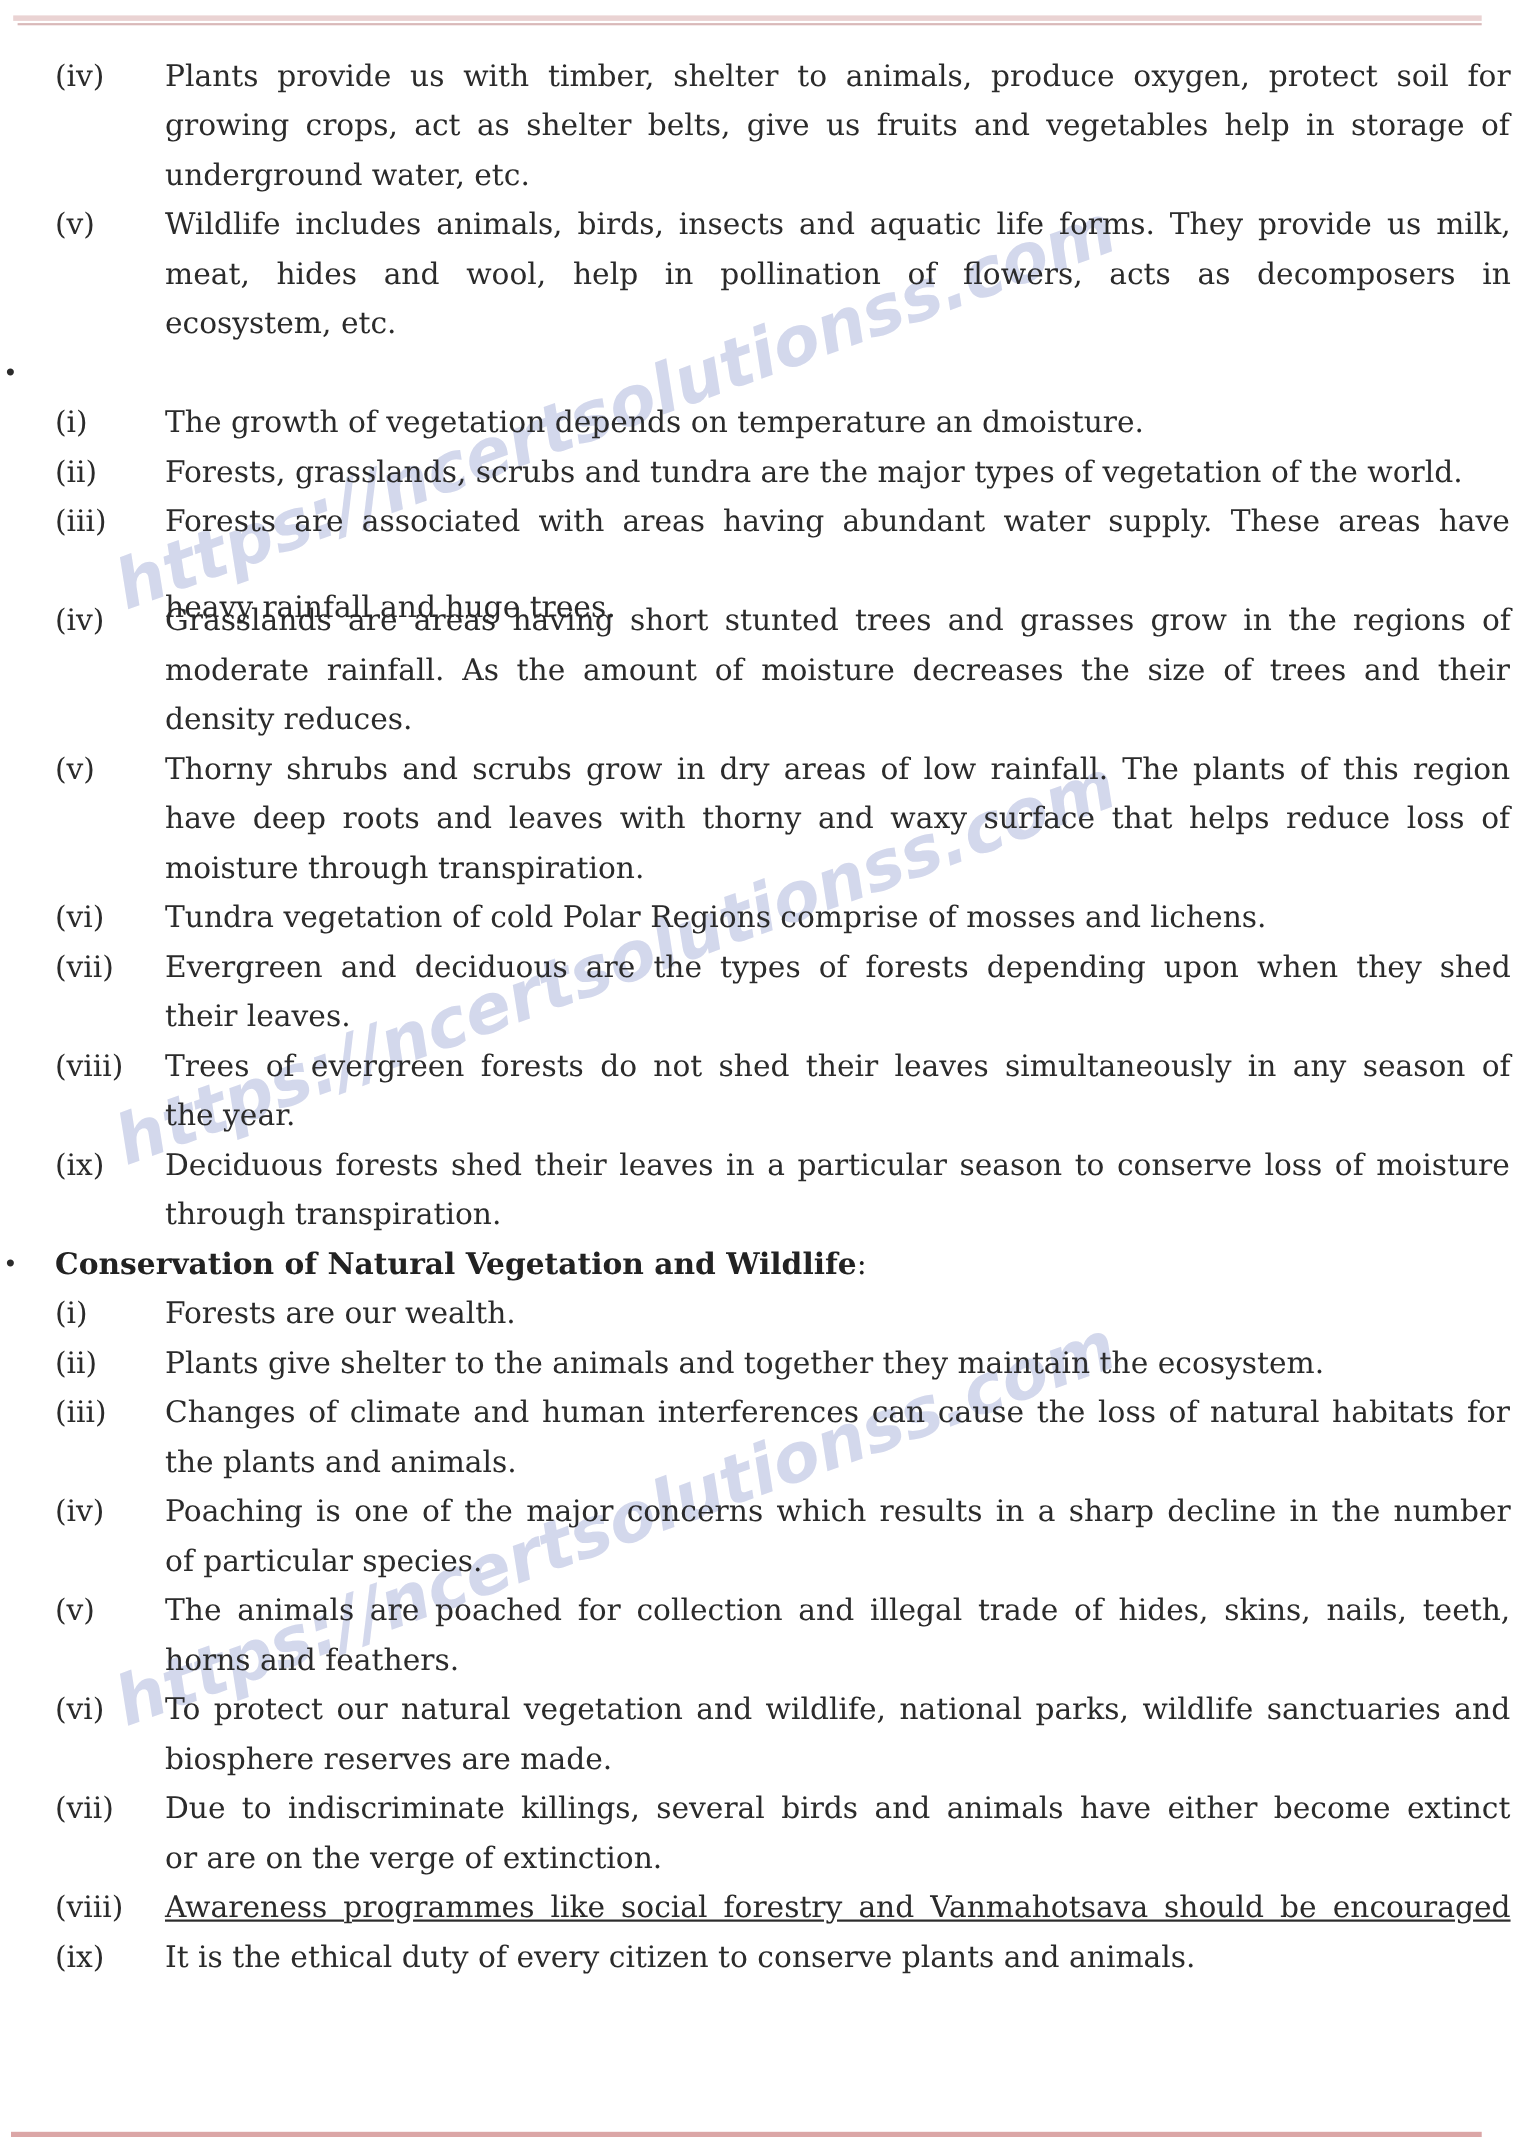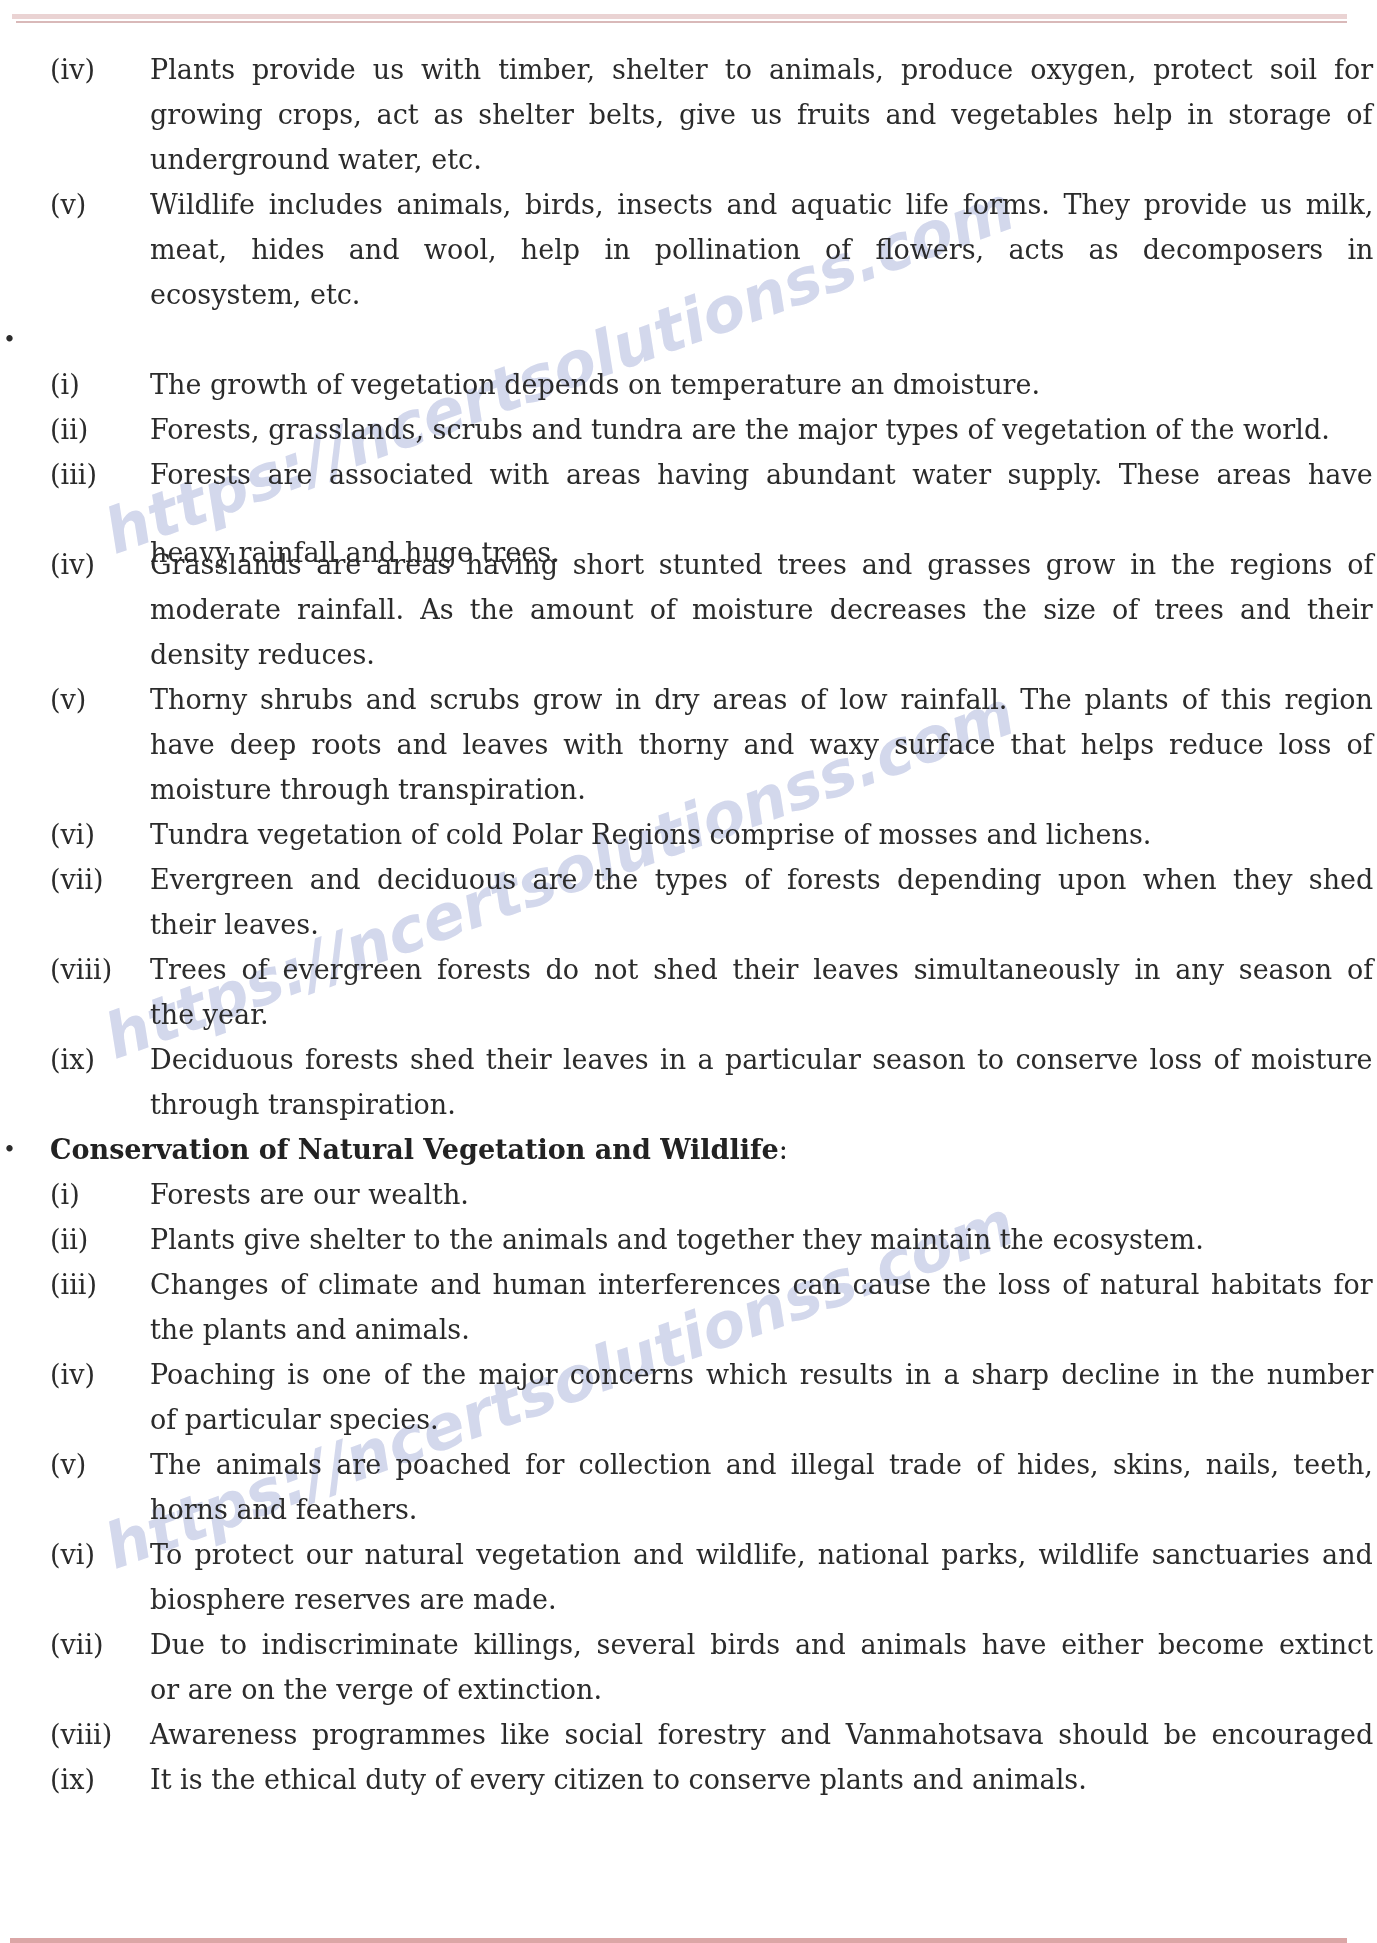--- a/index.html
+++ b/index.html
@@ -188,21 +188,21 @@
     </div>
     <div class="line">
       <span class="label">(vii)</span>
       <span class="text" style="white-space: nowrap; right: auto; word-spacing: 6.27273px;">Due to indiscriminate killings, several birds and animals have either become extinct</span>
     </div>
     <div class="line">
       <span class="text last" style="white-space: nowrap; right: auto;">or are on the verge of extinction.</span>
     </div>
     <div class="line">
       <span class="label">(viii)</span>
-      <span class="text" style="white-space: nowrap; right: auto; word-spacing: 6px;">Awareness programmes like social forestry and Vanmahotsava should be encouraged</span>
+      <span class="text" style="white-space: nowrap; right: auto; word-spacing: 6px; text-decoration: underline;">Awareness programmes like social forestry and Vanmahotsava should be encouraged</span>
     </div>
     <div class="line">
       <span class="label">(ix)</span>
       <span class="text last" style="white-space: nowrap; right: auto;">It is the ethical duty of every citizen to conserve plants and animals.</span>
     </div>
   </div>
 
 <div class="rule-bottom"></div>
 
 </body></html>

